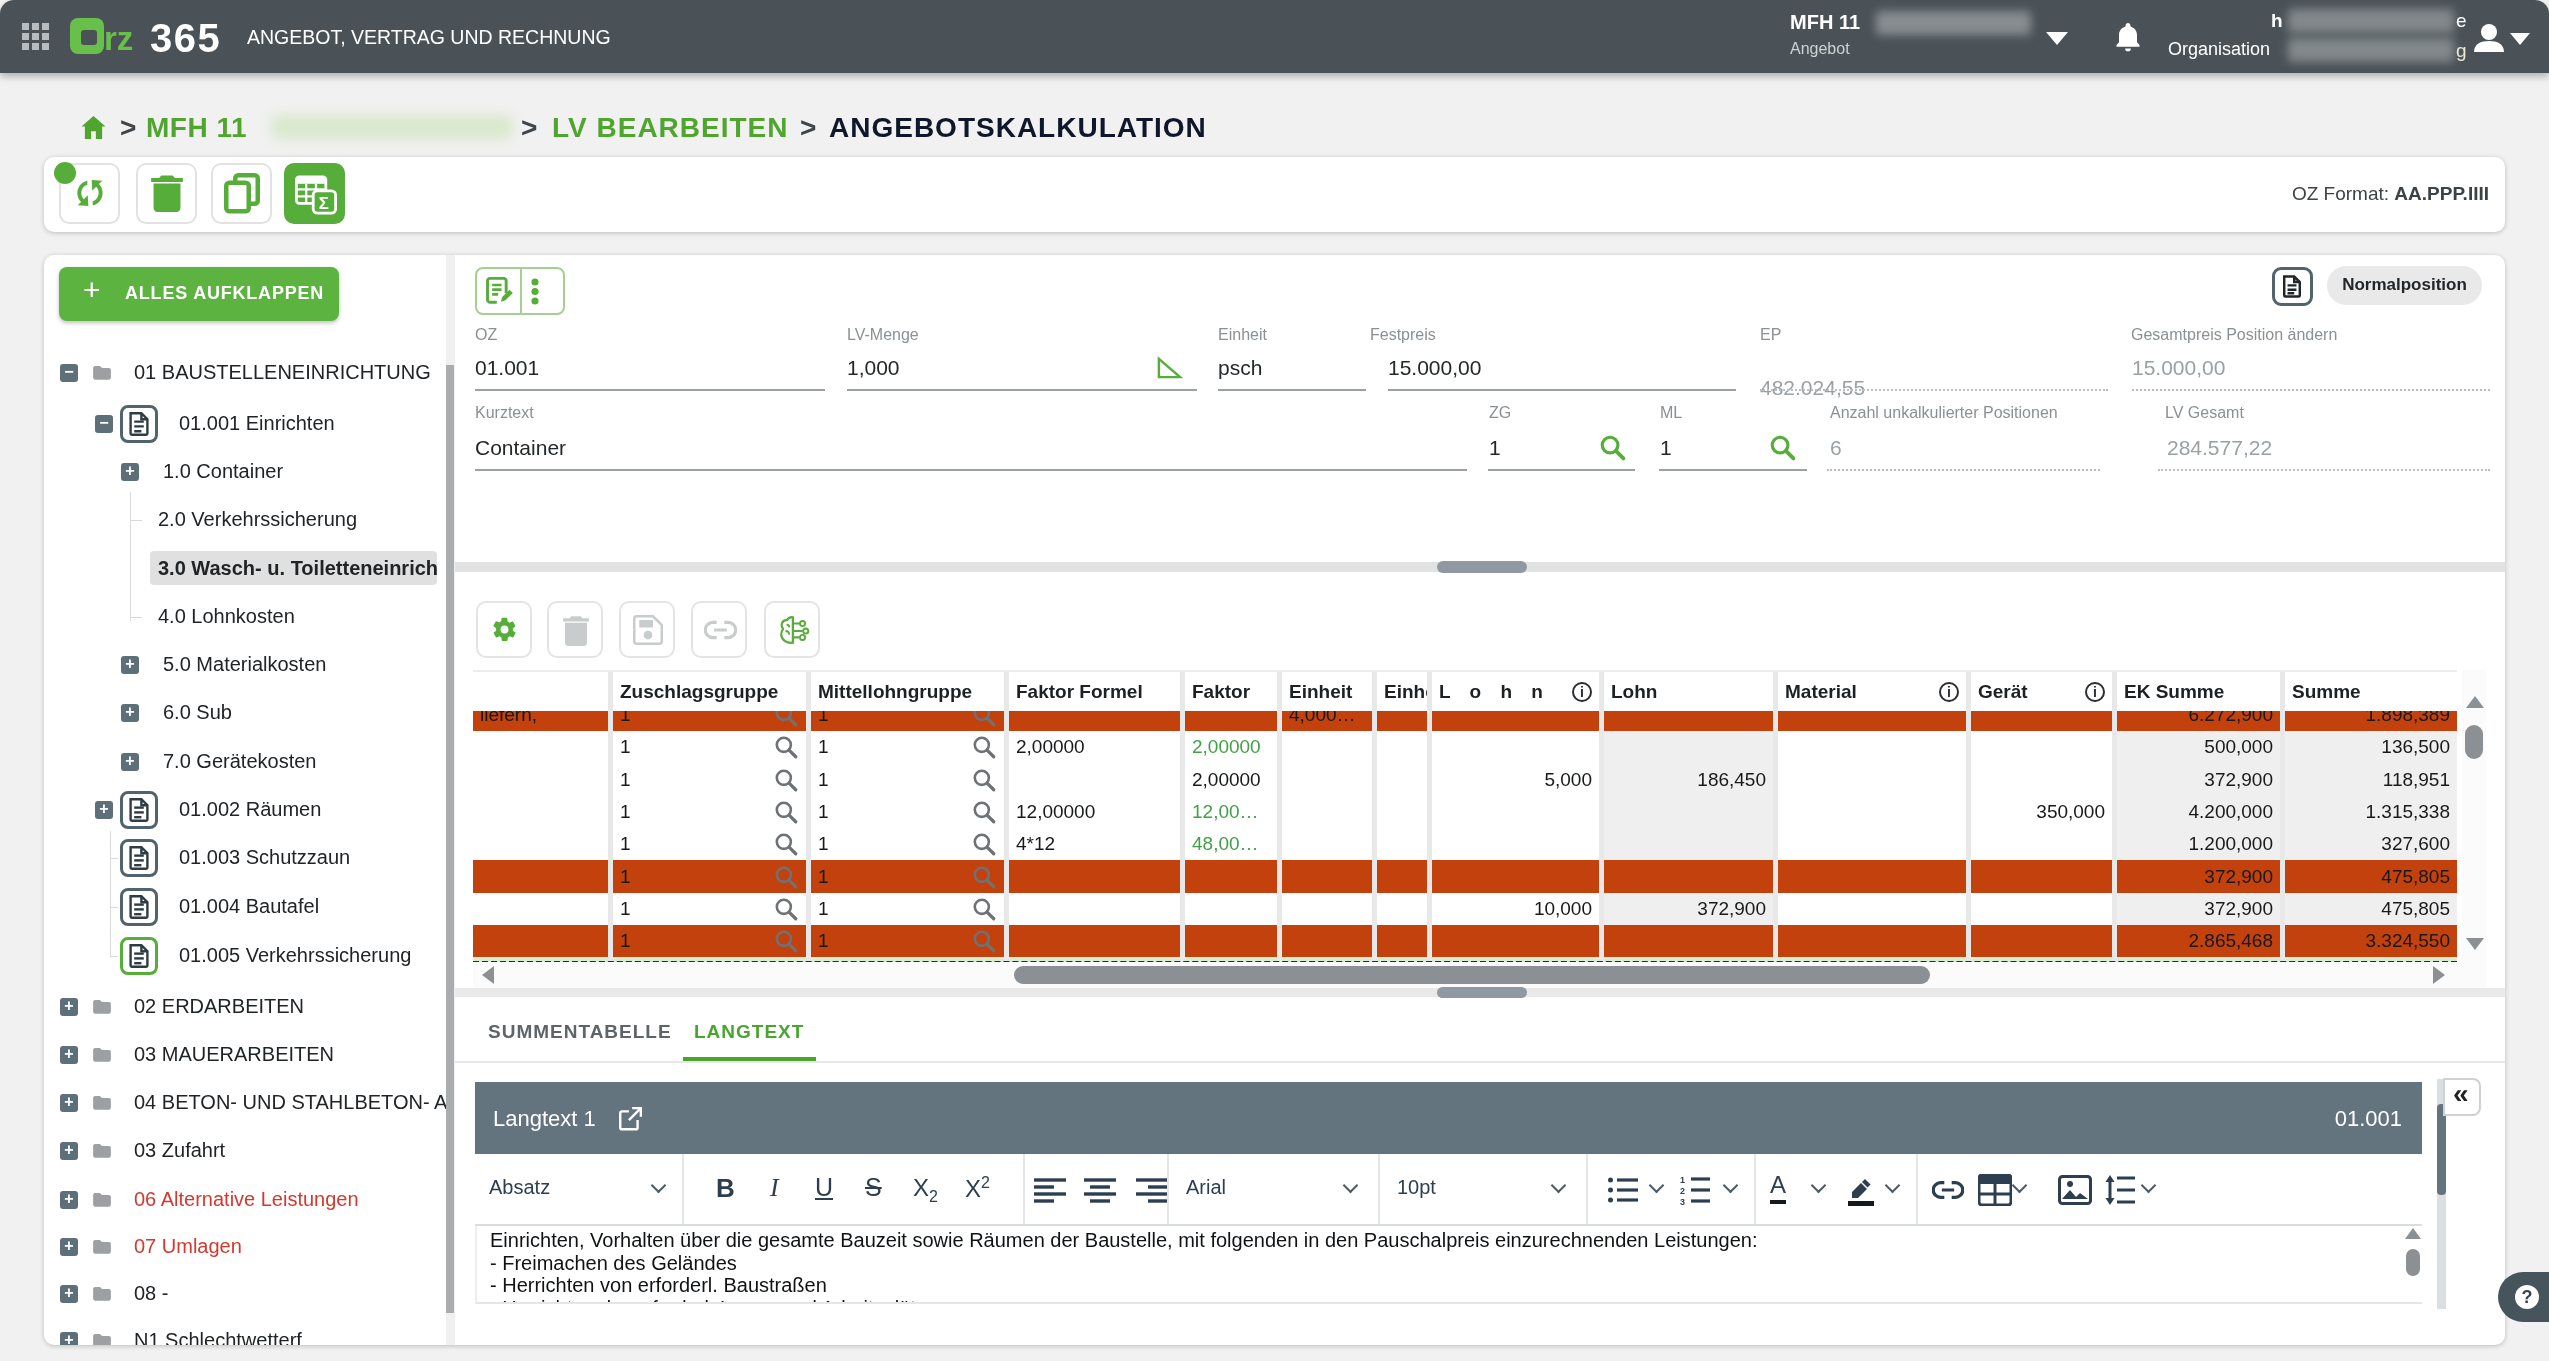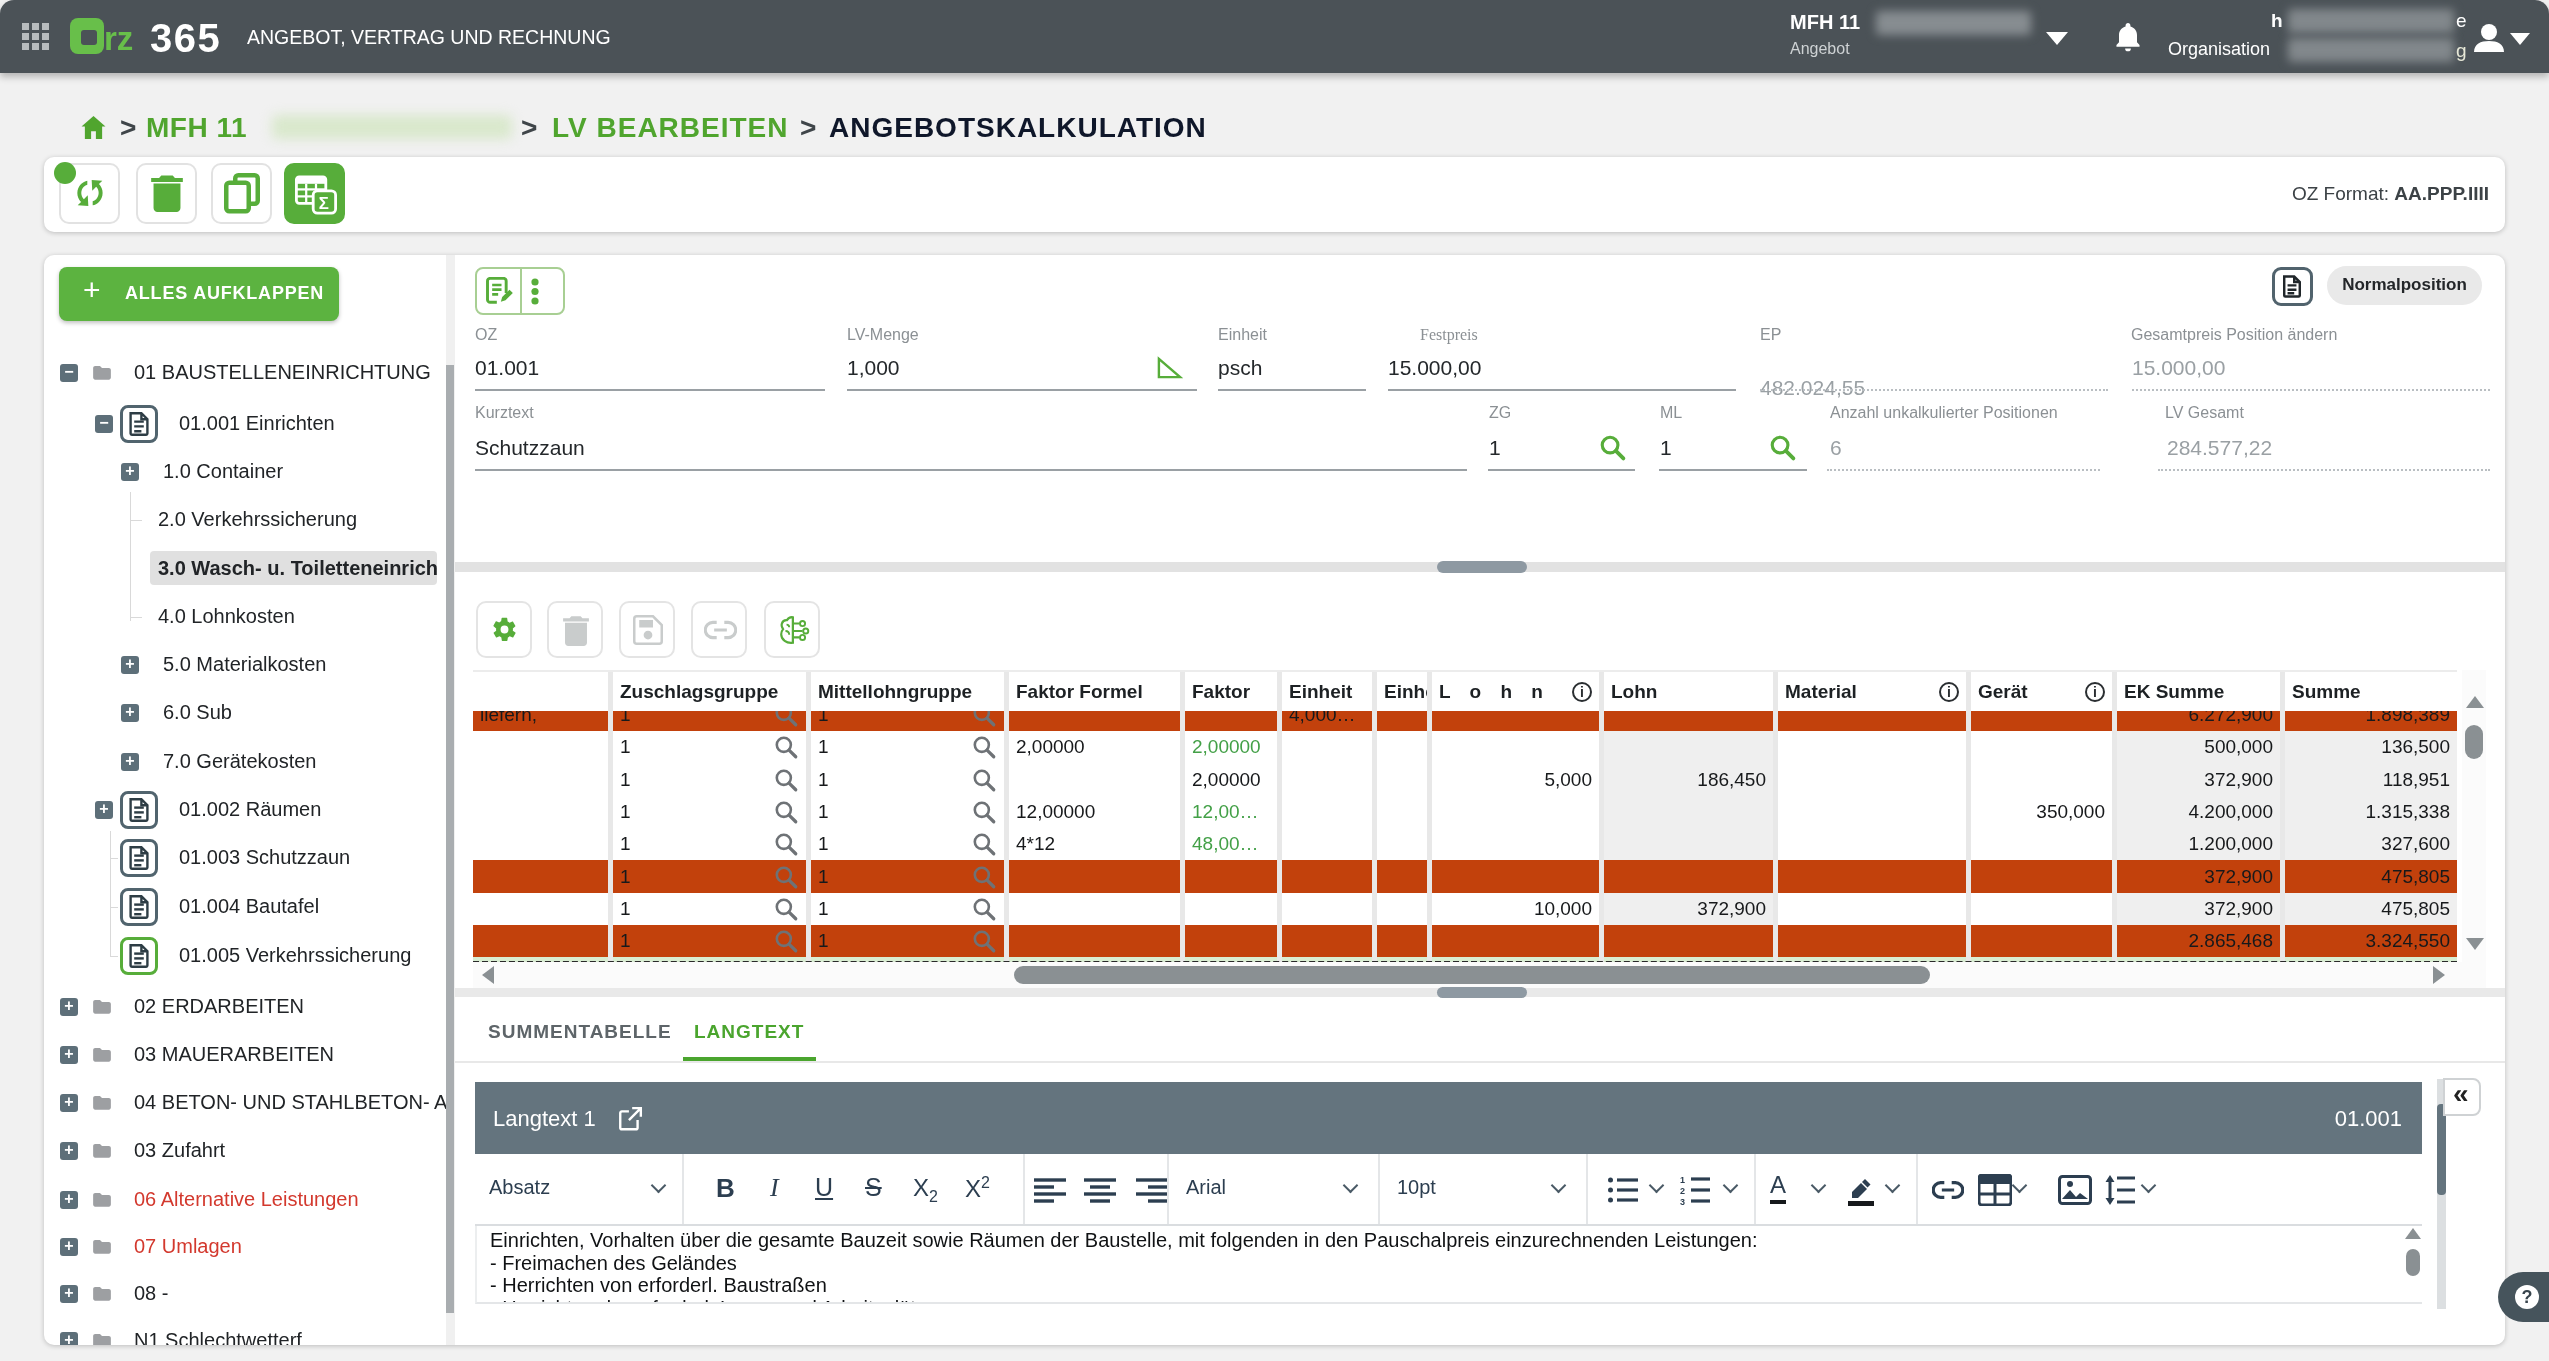--- a/index.html
+++ b/index.html
@@ -320,34 +320,34 @@
     <div class="fval" style="left:392px;top:101px;">1,000</div>
     <svg class="abs" style="left:701px;top:98px;" width="27" height="27" viewBox="0 0 28 28">
         <path fill="none" stroke="#57ad3a" stroke-width="2.5" d="M3 25V6l22 19z"></path>
       </svg>
     <div class="uline" style="left:392px;top:134px;width:350px;"></div>
 
     <div class="flabel" style="left:763px;top:71px;">Einheit</div>
     <div class="fval" style="left:763px;top:101px;">psch</div>
     <div class="uline" style="left:763px;top:134px;width:148px;"></div>
 
-    <div class="flabel" style="left:965px;top:71px;font-family:Liberation Serif, serif;">Festpreis</div>
+    <div class="flabel" style="left:915px;top:71px;">Festpreis</div>
     <div class="fval" style="left:933px;top:101px;">15.000,00</div>
     <div class="uline" style="left:933px;top:134px;width:348px;"></div>
 
     <div class="flabel" style="left:1305px;top:71px;">EP</div>
     <div class="fvalg" style="left:1305px;top:101px;margin-top:20px;">482.024,55</div>
     <div class="ulined" style="left:1305px;top:134px;width:348px;"></div>
 
     <div class="flabel" style="left:1676px;top:71px;">Gesamtpreis Position ändern</div>
     <div class="fvalg" style="left:1677px;top:101px;">15.000,00</div>
     <div class="ulined" style="left:1677px;top:134px;width:358px;"></div>
 
     <div class="flabel" style="left:20px;top:149px;">Kurztext</div>
-    <div class="fval" style="left:20px;top:181px;">Schutzzaun</div>
+    <div class="fval" style="left:20px;top:181px;">Container</div>
     <div class="uline" style="left:20px;top:214px;width:992px;"></div>
 
     <div class="flabel" style="left:1034px;top:149px;">ZG</div>
     <div class="fval" style="left:1034px;top:181px;">1</div>
     <svg class="abs" style="left:1143px;top:178px;" width="29" height="29" viewBox="0 0 24 24">
         <circle cx="10" cy="10" r="6.5" fill="none" stroke="#57ad3a" stroke-width="2.6"></circle>
         <line x1="14.8" y1="14.8" x2="21" y2="21" stroke="#57ad3a" stroke-width="3.2" stroke-linecap="round"></line>
       </svg>
     <div class="uline" style="left:1033px;top:214px;width:147px;"></div>
 

